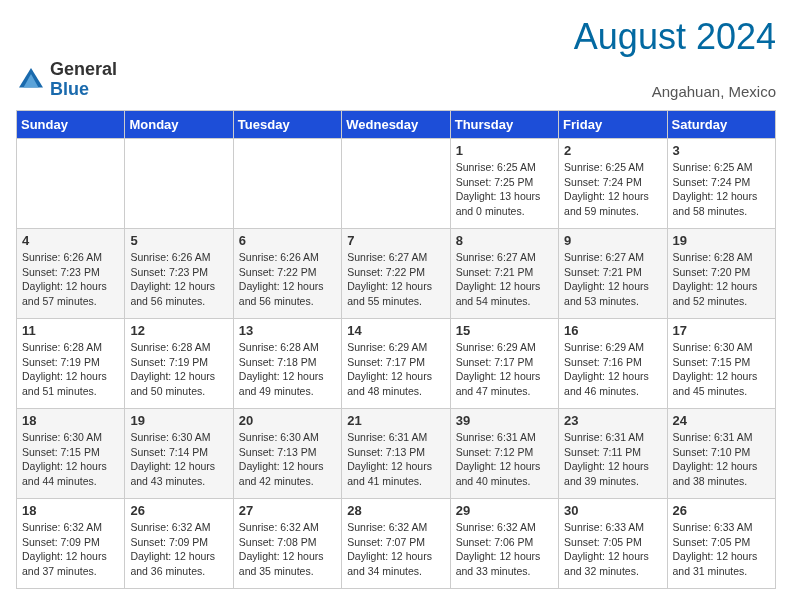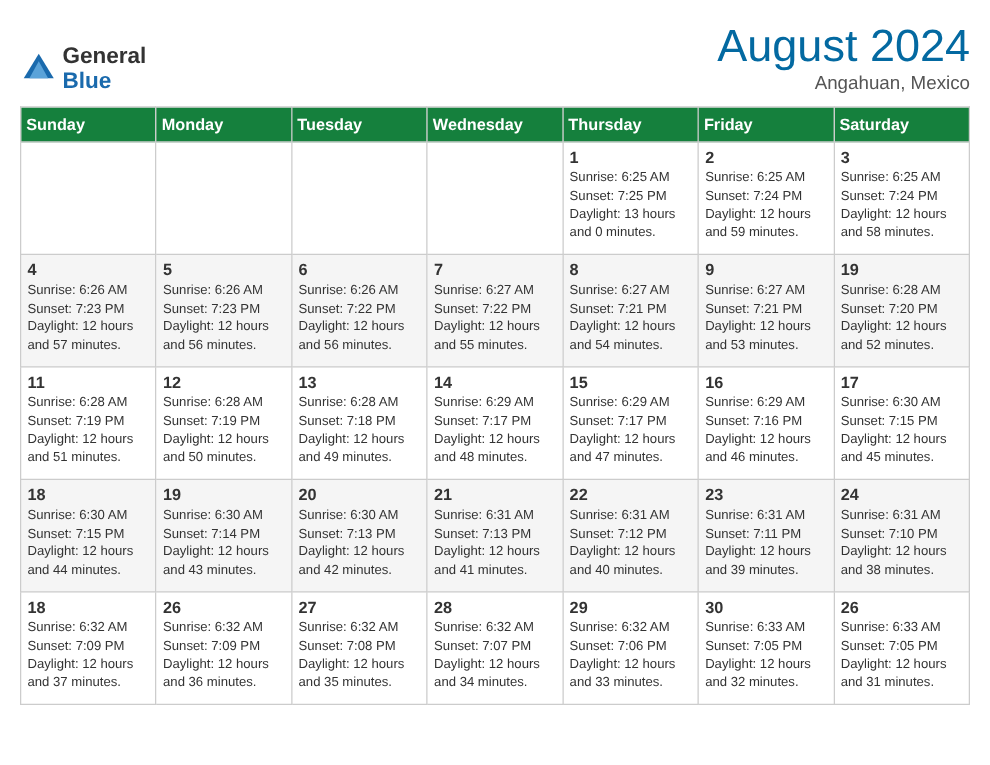--- a/index.html
+++ b/index.html
@@ -44,28 +44,29 @@
       text-align: right;
     }
     .month-year {
       font-size: 36px;
       color: #0369a1;
       font-weight: normal;
     }
     .location {
       font-size: 15px;
       color: #555;
+      margin-top: 25px;
     }
     table {
       width: 100%;
       border-collapse: collapse;
       table-layout: fixed;
     }
     thead tr th {
-      background: #15803d;
+      background: #1d4ed8;
       color: #fff;
       padding: 6px 4px;
       text-align: left;
       font-size: 13px;
       border: 1px solid #ccc;
     }
     tbody tr td {
       border: 1px solid #ccc;
       vertical-align: top;
       padding: 4px 5px;
@@ -213,21 +214,21 @@
         </td>
         <td>
           <div class="day-number">20</div>
           <div class="day-info">Sunrise: 6:30 AM<br>Sunset: 7:13 PM<br>Daylight: 12 hours and 42 minutes.</div>
         </td>
         <td>
           <div class="day-number">21</div>
           <div class="day-info">Sunrise: 6:31 AM<br>Sunset: 7:13 PM<br>Daylight: 12 hours and 41 minutes.</div>
         </td>
         <td>
-          <div class="day-number">22</div>
+          <div class="day-number">39</div>
           <div class="day-info">Sunrise: 6:31 AM<br>Sunset: 7:12 PM<br>Daylight: 12 hours and 40 minutes.</div>
         </td>
         <td>
           <div class="day-number">23</div>
           <div class="day-info">Sunrise: 6:31 AM<br>Sunset: 7:11 PM<br>Daylight: 12 hours and 39 minutes.</div>
         </td>
         <td>
           <div class="day-number">24</div>
           <div class="day-info">Sunrise: 6:31 AM<br>Sunset: 7:10 PM<br>Daylight: 12 hours and 38 minutes.</div>
         </td>

